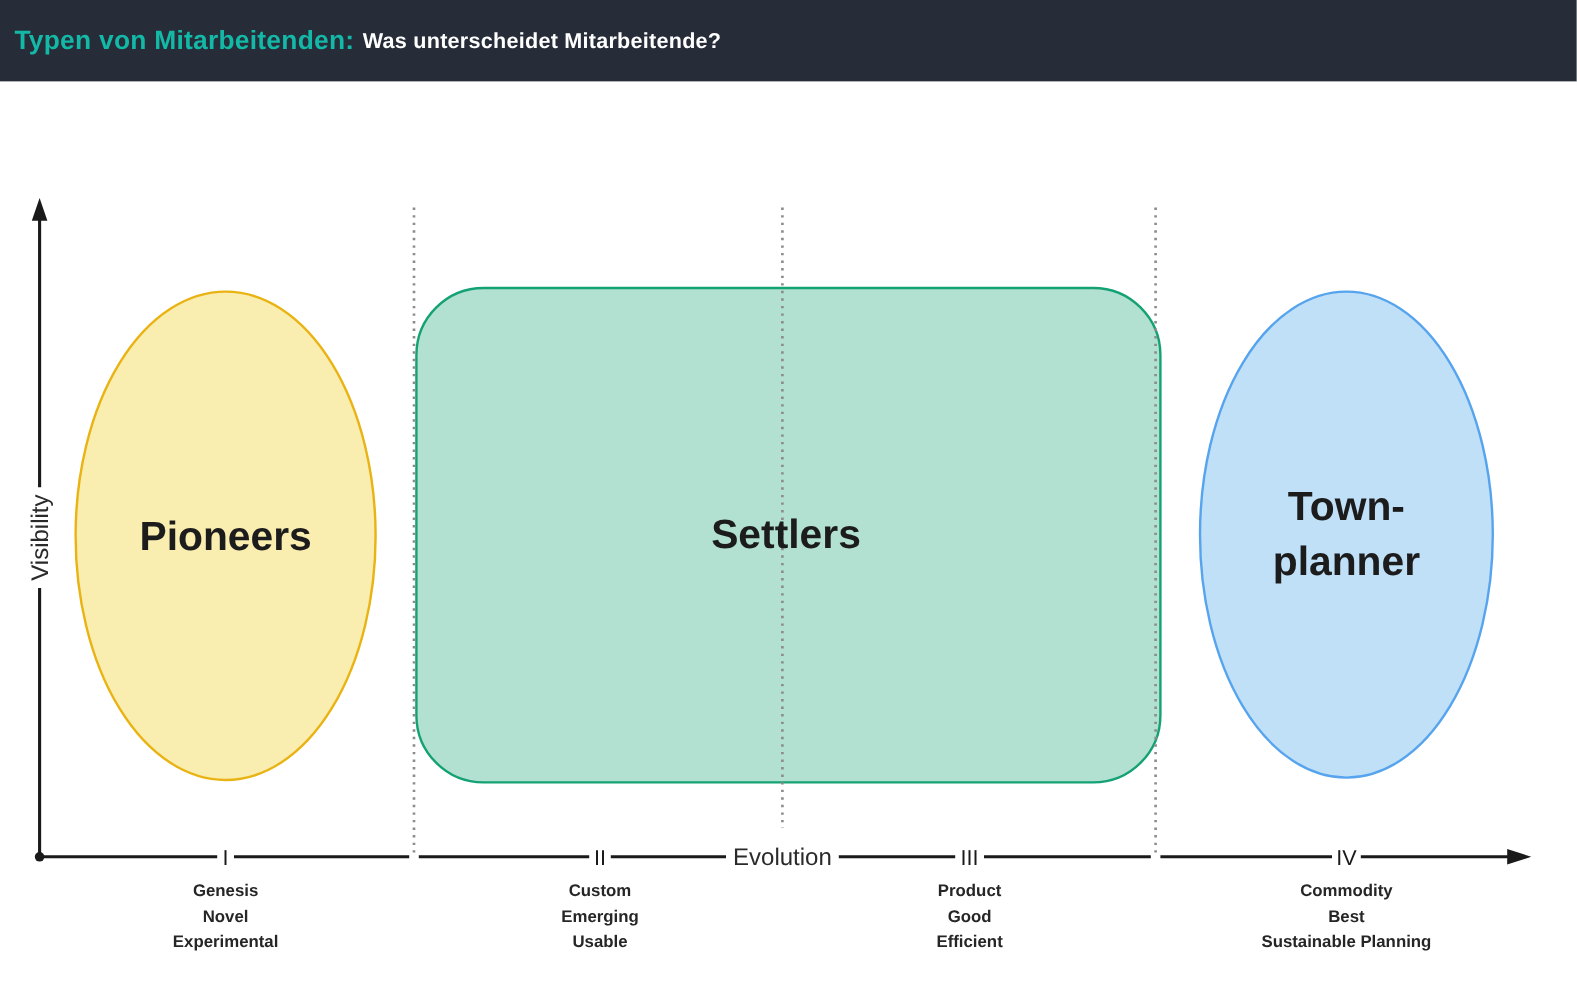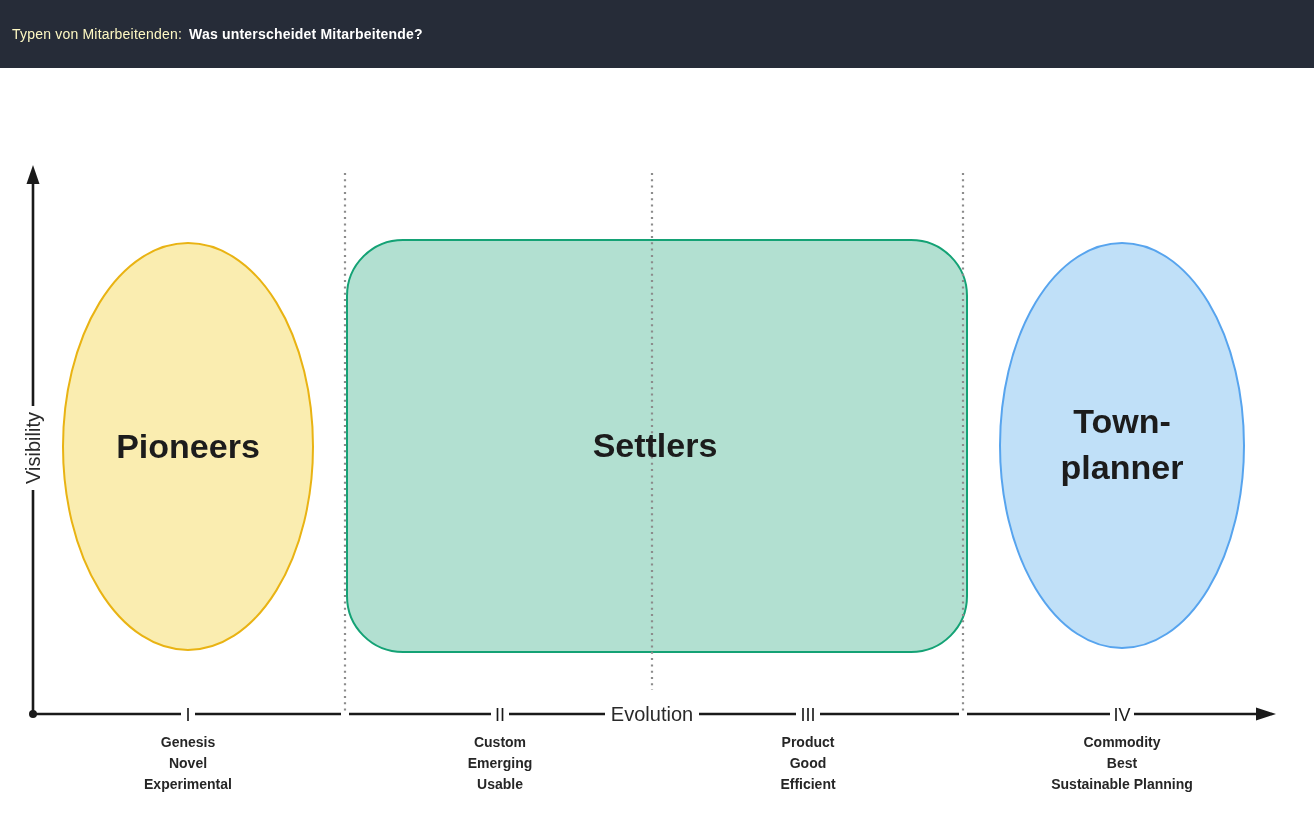--- a/index.html
+++ b/index.html
@@ -8,25 +8,25 @@
     font-family:"Liberation Sans", sans-serif;
     -webkit-font-smoothing:antialiased;
   }
   .header{
     width:100%;height:68px;box-sizing:border-box;
     background:#262C38;
     display:flex;align-items:center;
     padding:0 12px;
   }
   .header .topic{
-    color:#fef9c3;font-weight:normal;font-size:14px;letter-spacing:.2px;
+    color:#14b8a6;font-weight:bold;font-size:22px;letter-spacing:.2px;
     white-space:pre;
   }
   .header .question{
-    color:#FFFFFF;font-weight:bold;font-size:14px;letter-spacing:.2px;
+    color:#FFFFFF;font-weight:bold;font-size:18px;letter-spacing:.2px;
     margin-left:7px;white-space:pre;
   }
   .canvas{
     position:relative;width:1314px;height:755px;background:#ffffff;
   }
   svg{display:block;}
   text{font-family:"Liberation Sans", sans-serif;}
   .axis-label{font-size:20px;fill:#2a2a2a;font-weight:400;}
   .numeral{font-size:18px;fill:#1a1a1a;font-weight:500;}
   .stage-term{font-size:14px;font-weight:bold;fill:#262626;}

